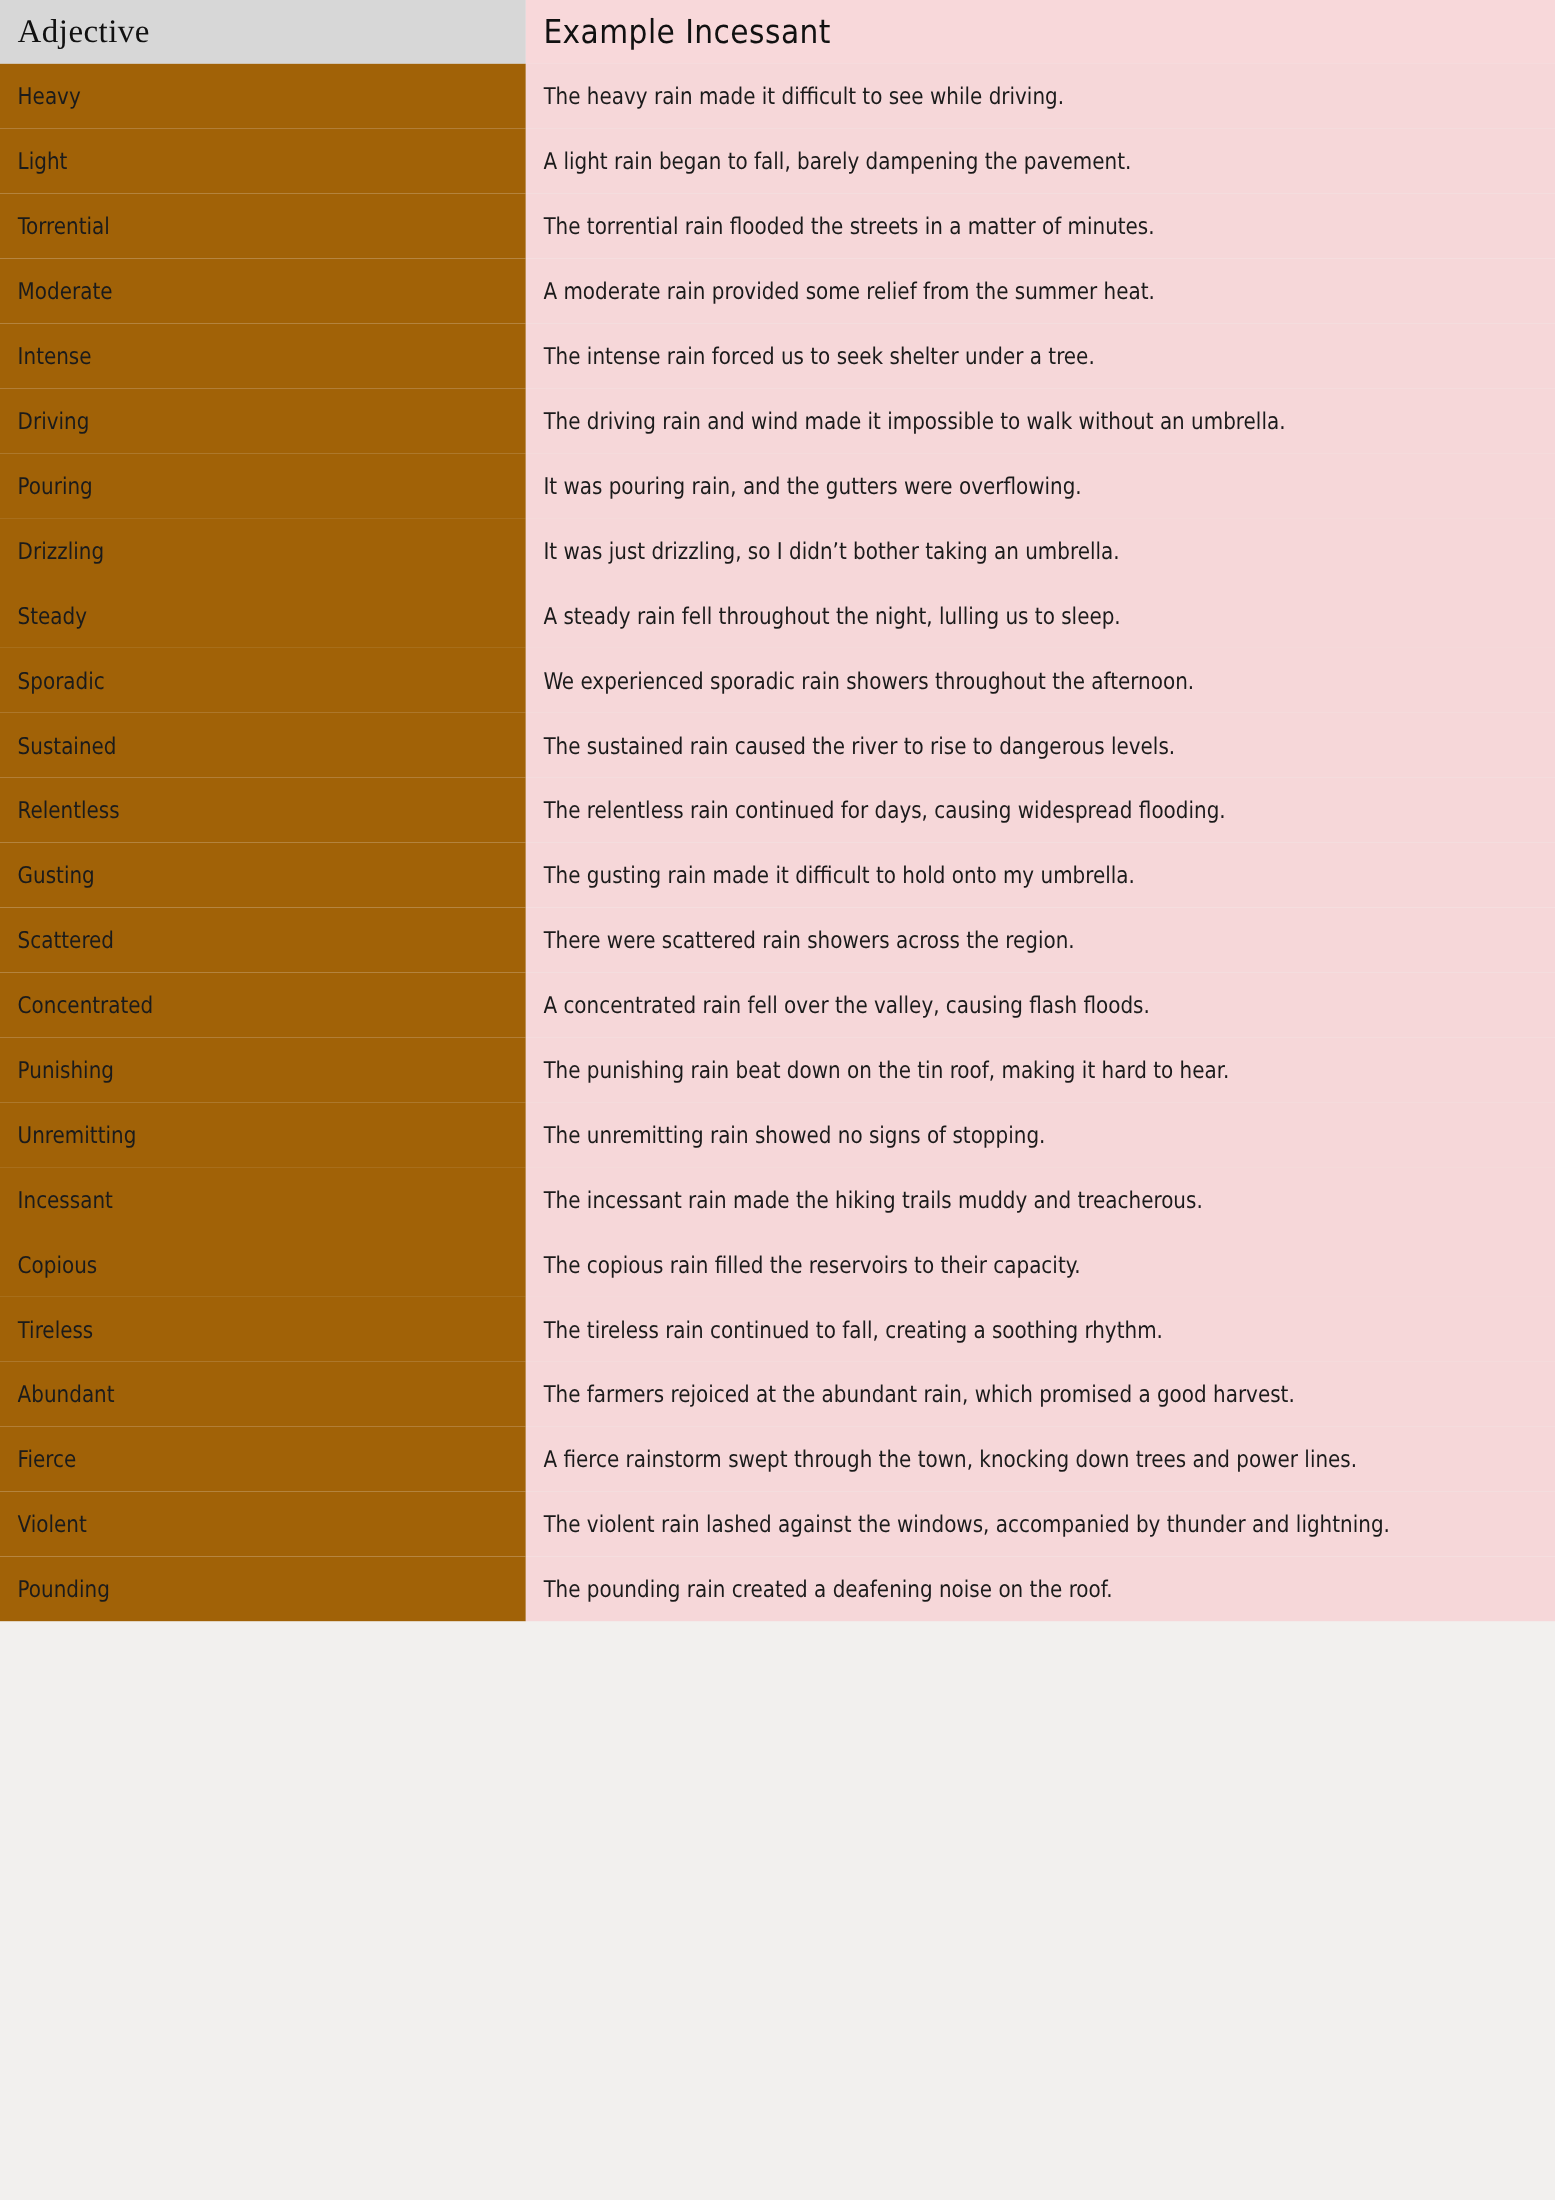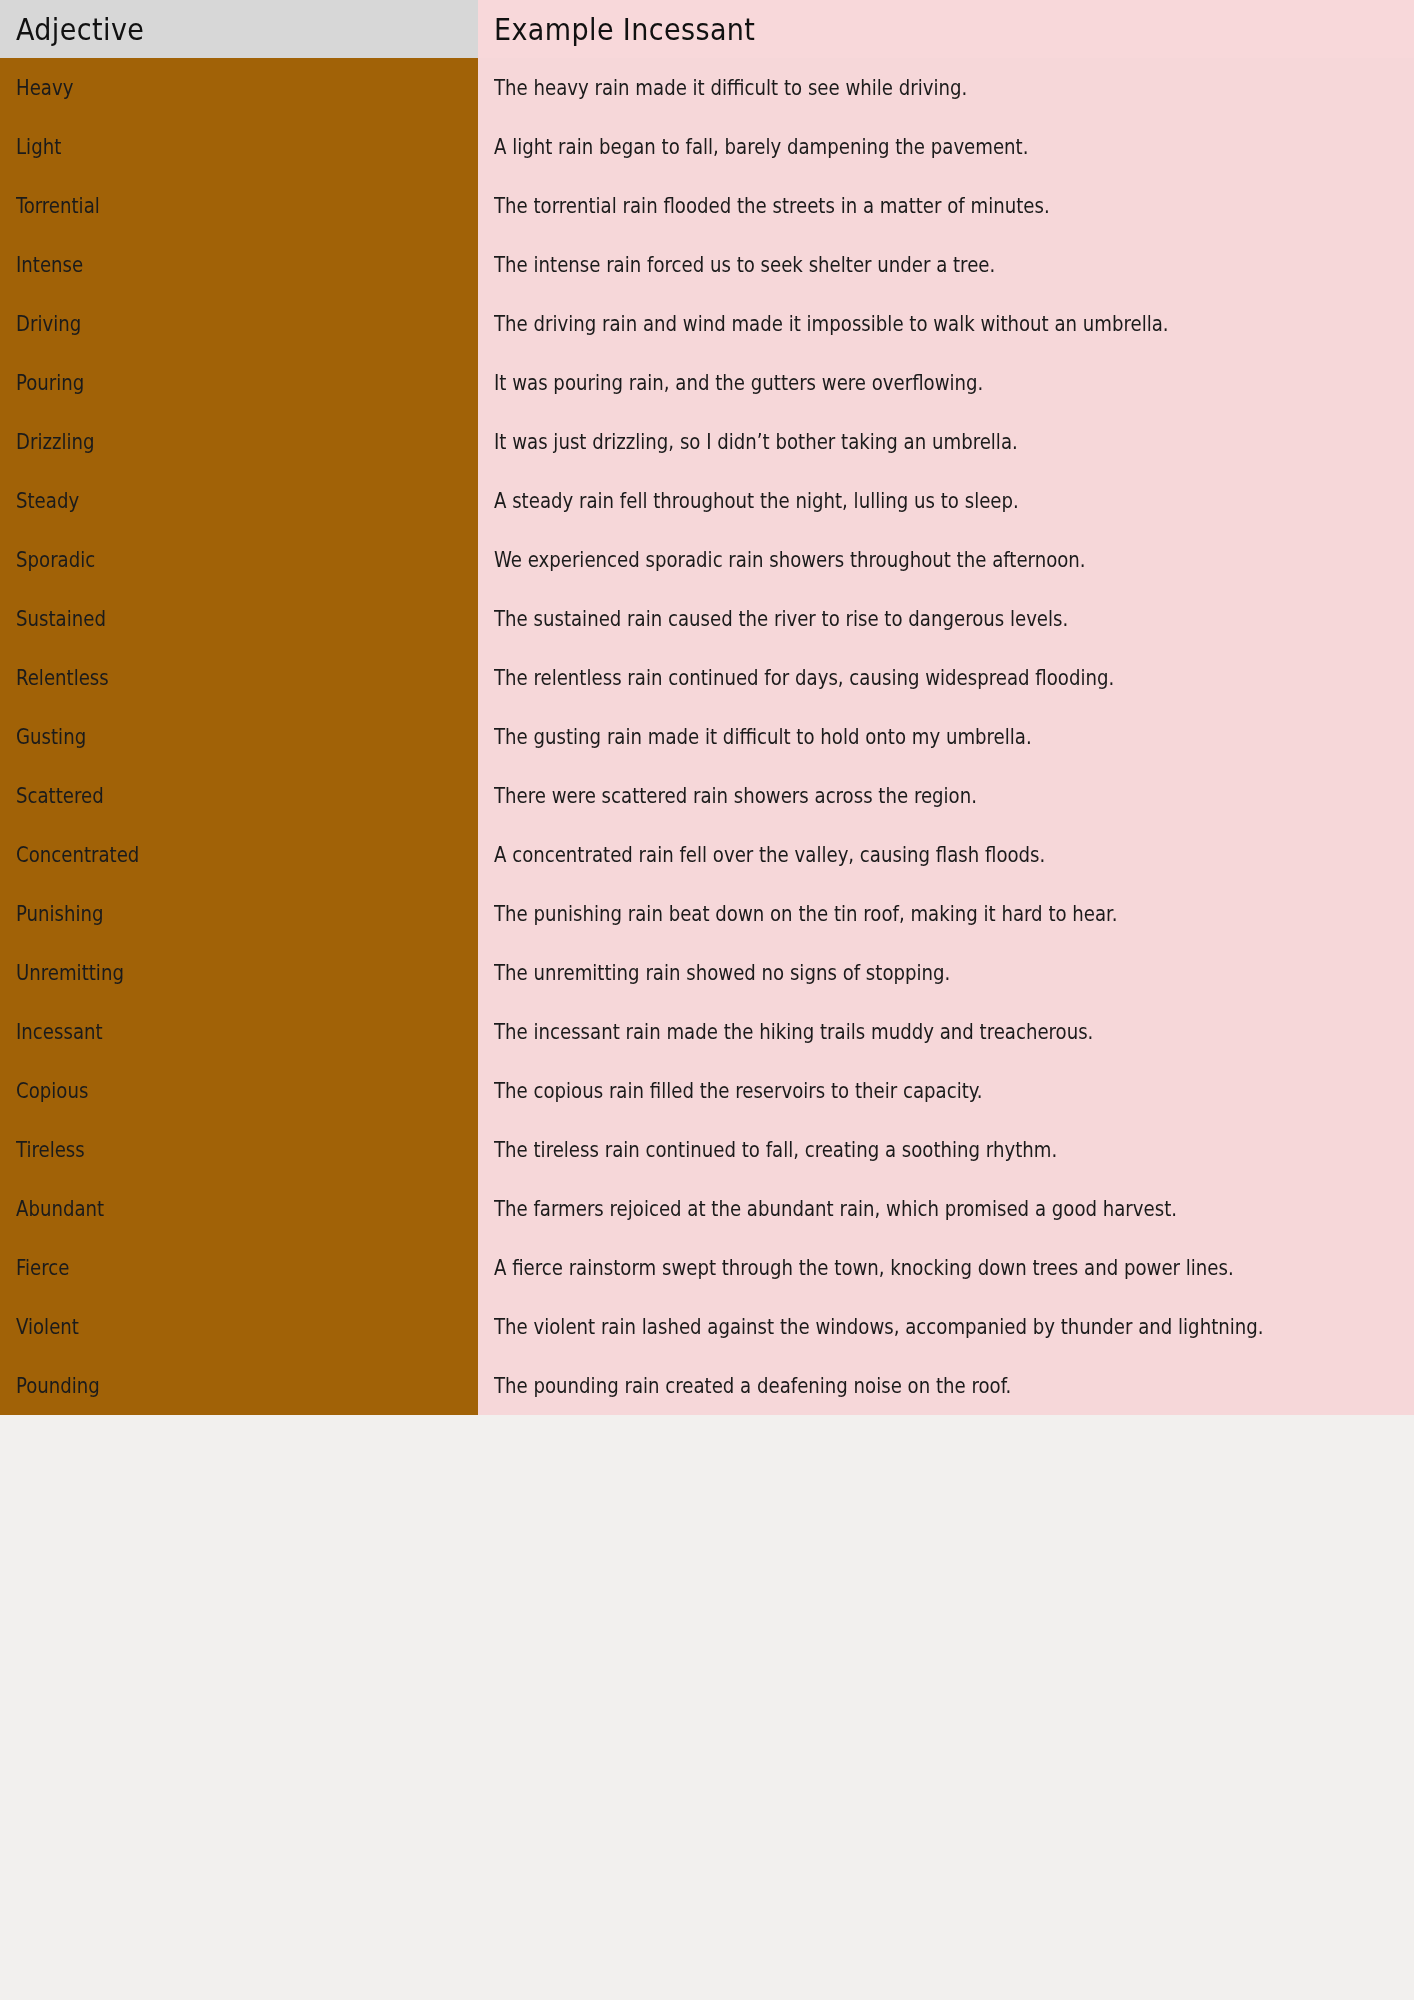--- a/index.html
+++ b/index.html
@@ -35,20 +35,21 @@
   thead th {
     height: 58px;
     font-size: 30px;
     font-weight: bold;
     letter-spacing: 0.4px;
     color: #111111;
   }
   thead th.h-adjective {
     background: #d7d7d7;
     border-bottom: 1px solid #cfcfcf;
+    font-family: Liberation Serif, serif;
   }
   thead th.h-sentence {
     background: #f8d8da;
     border-bottom: 1px solid #f0cdd0;
   }
 
   
   tbody tr { height: 59px; }
 
   tbody td.c-adjective {
@@ -114,20 +115,28 @@
       <tr>
         <td class="c-adjective">
           <span class="cell-text">Torrential</span>
         </td>
         <td class="c-sentence">
           <span class="cell-text">The torrential rain flooded the streets in a matter of minutes.</span>
         </td>
       </tr>
       <tr>
         <td class="c-adjective">
+          <span class="cell-text">Moderate</span>
+        </td>
+        <td class="c-sentence">
+          <span class="cell-text">A moderate rain provided some relief from the summer heat.</span>
+        </td>
+      </tr>
+      <tr>
+        <td class="c-adjective">
           <span class="cell-text">Intense</span>
         </td>
         <td class="c-sentence">
           <span class="cell-text">The intense rain forced us to seek shelter under a tree.</span>
         </td>
       </tr>
       <tr>
         <td class="c-adjective">
           <span class="cell-text">Driving</span>
         </td>

